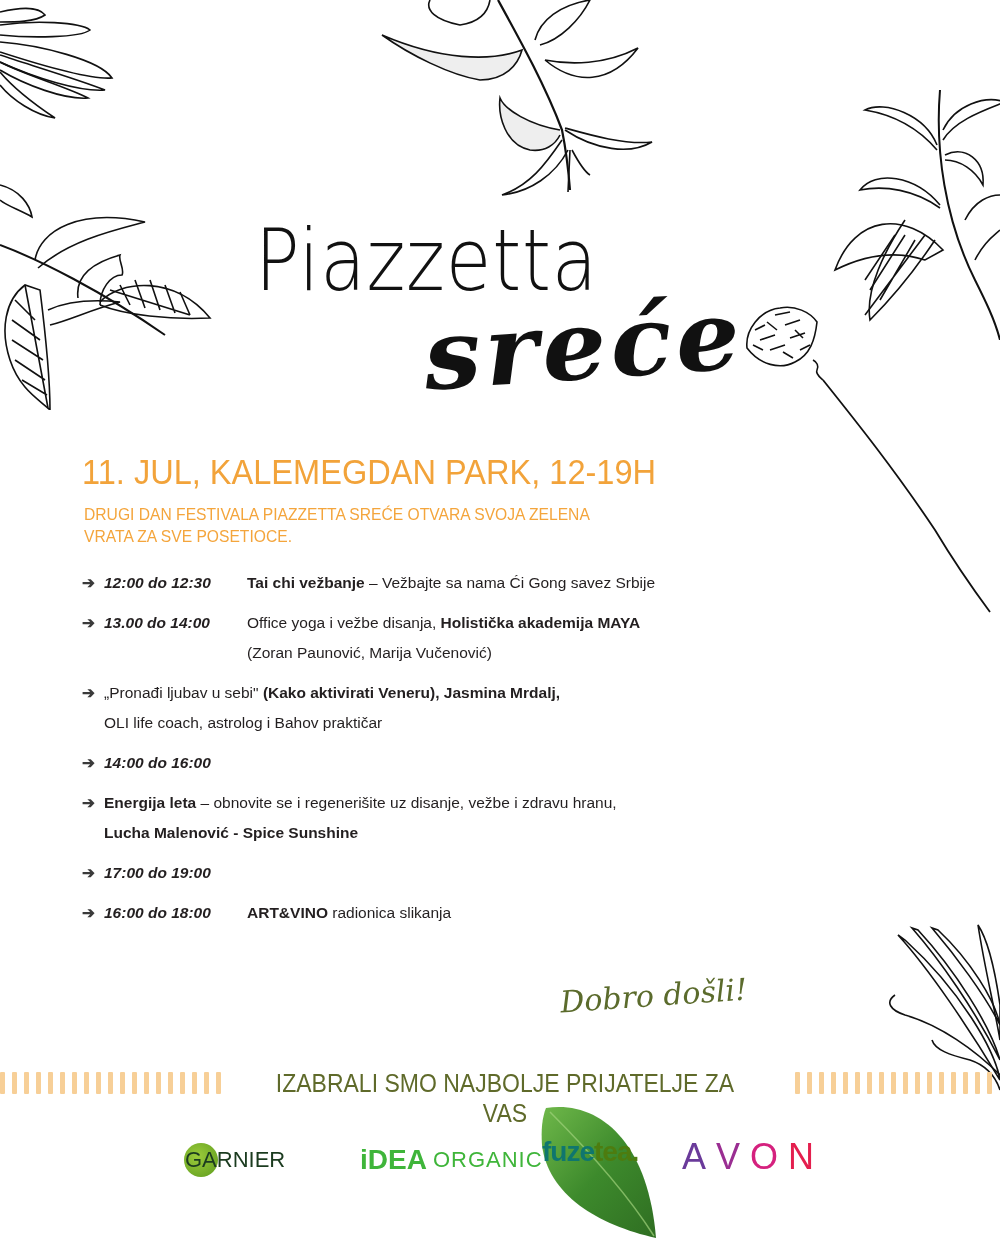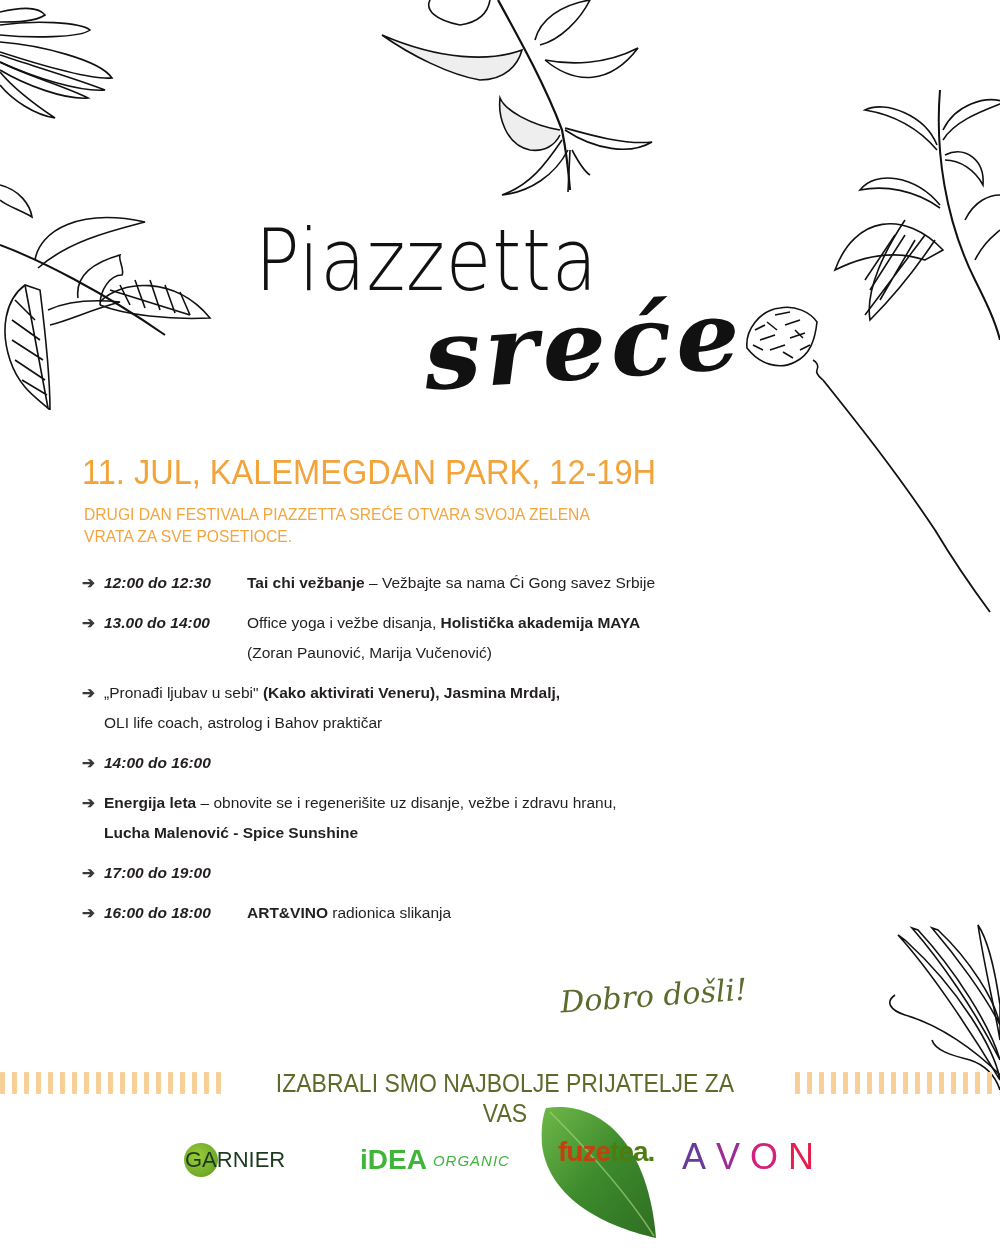--- a/index.html
+++ b/index.html
@@ -57,25 +57,25 @@
     font-family: "Liberation Sans", sans-serif; font-size: 25px; line-height: 30px; color: #5f6a2a;
     transform: scaleX(0.92); transform-origin: center top;
   }
 
   .logo { position: absolute; display: flex; align-items: center; }
   .garnier { left: 185px; top: 1140px; height: 40px; }
   .garnier .g-circle { width: 34px; height: 34px; border-radius: 50%; background: radial-gradient(circle at 40% 40%, #9ccc3b, #5c9a1d); position: absolute; left: -1px; top: 3px; }
   .garnier .g-text { position: relative; font-family: "Liberation Sans", sans-serif; font-size: 22px; color: #1b3b1f; letter-spacing: 0px; }
   .idea { left: 347px; top: 1140px; height: 40px; font-family: "Liberation Sans", sans-serif; margin-left: 13px; }
   .idea .i1 { font-size: 28px; font-weight: bold; color: #3fb53a; }
-  .idea .i2 { font-size: 15px; color: #3fb53a; margin-left: 6px; font-style: italic; letter-spacing: 1px; }
+  .idea .i2 { font-size: 22px; color: #3fb53a; margin-left: 6px; letter-spacing: 1px; }
   .fuze { left: 538px; top: 1100px; width: 122px; height: 140px; }
   .fuze .leaf { position: absolute; left: 0; top: 0; }
   .fuze .ft { position: absolute; left: 4px; top: 36px; font-family: "Liberation Sans", sans-serif; font-weight: bold; font-size: 28px; letter-spacing: -1px; }
-  .fuze .ft .w { color: #c2410c; margin-left: 16px; }
+  .fuze .ft .w { color: #0f766e; }
   .fuze .ft .k { color: #4d7c0f; }
   .avon { left: 682px; top: 1136px; font-family: "Liberation Sans", sans-serif; font-size: 36px; letter-spacing: 10px; }
 </style>
 </head>
 <body>
 
 <div class="deco" style="left:0;top:0;">
   <svg width="120" height="125" viewBox="0 0 120 125" fill="none" stroke="#111" stroke-width="1.6">
     <path d="M0 12 C25 6 40 8 45 15 C35 22 15 22 0 22"></path>
     <path d="M0 25 C35 20 80 22 90 30 C80 38 30 38 0 35"></path>

